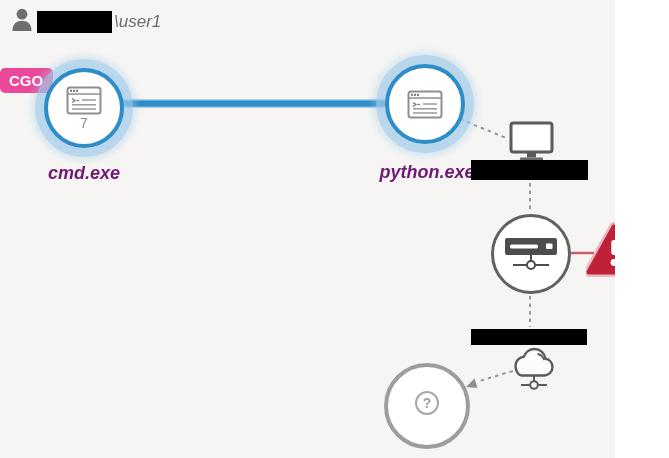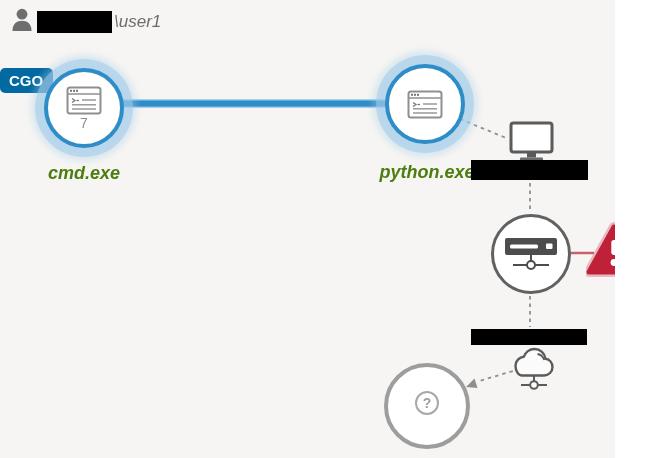--- a/index.html
+++ b/index.html
@@ -23,29 +23,29 @@
     width:72px;height:72px;border-radius:50%;
     background:#fff;border:4px solid #2e8cc7;
     box-shadow:0 0 0 9px rgba(160,202,233,.55), 0 0 6px 13px rgba(160,202,233,.35);
     display:flex;flex-direction:column;align-items:center;justify-content:center;
     z-index:2;cursor:pointer;
   }
   #node-cmd{left:44px;top:68px;}
   #node-python{left:385px;top:64px;}
   .event-count{font-size:14px;color:#8e8e8e;margin-top:1px;line-height:14px;}
   .node-label{
-    font-style:italic;font-weight:600;font-size:18px;color:#4d7c0f;
+    font-style:italic;font-weight:600;font-size:18px;color:#701a75;
     text-align:center;z-index:2;
   }
   #label-cmd{left:34px;top:163px;width:100px;}
   #label-python{left:372px;top:162px;width:110px;}
   
   #cgo-badge{
     left:0;top:68px;z-index:1;
-    background:#0369a1;color:#fff;
+    background:#ec4899;color:#fff;
     font-weight:bold;font-size:15px;line-height:25px;
     padding:0 10px 0 9px;border-radius:5px;height:25px;
   }
   
   #edge-cmd-python{
     left:112px;top:99px;width:286px;height:9px;z-index:1;
     background:linear-gradient(to bottom,#cbe3f3 0%,#2e8cc7 26%,#2e8cc7 76%,#cbe3f3 100%);
   }
   
   .plain-node{

